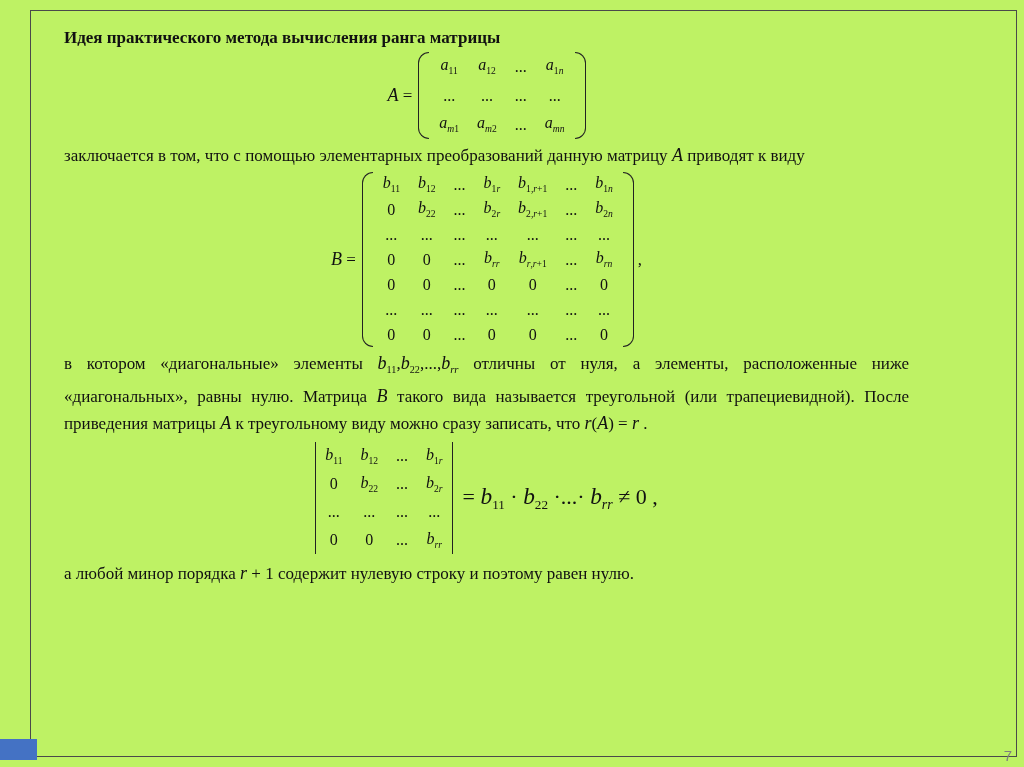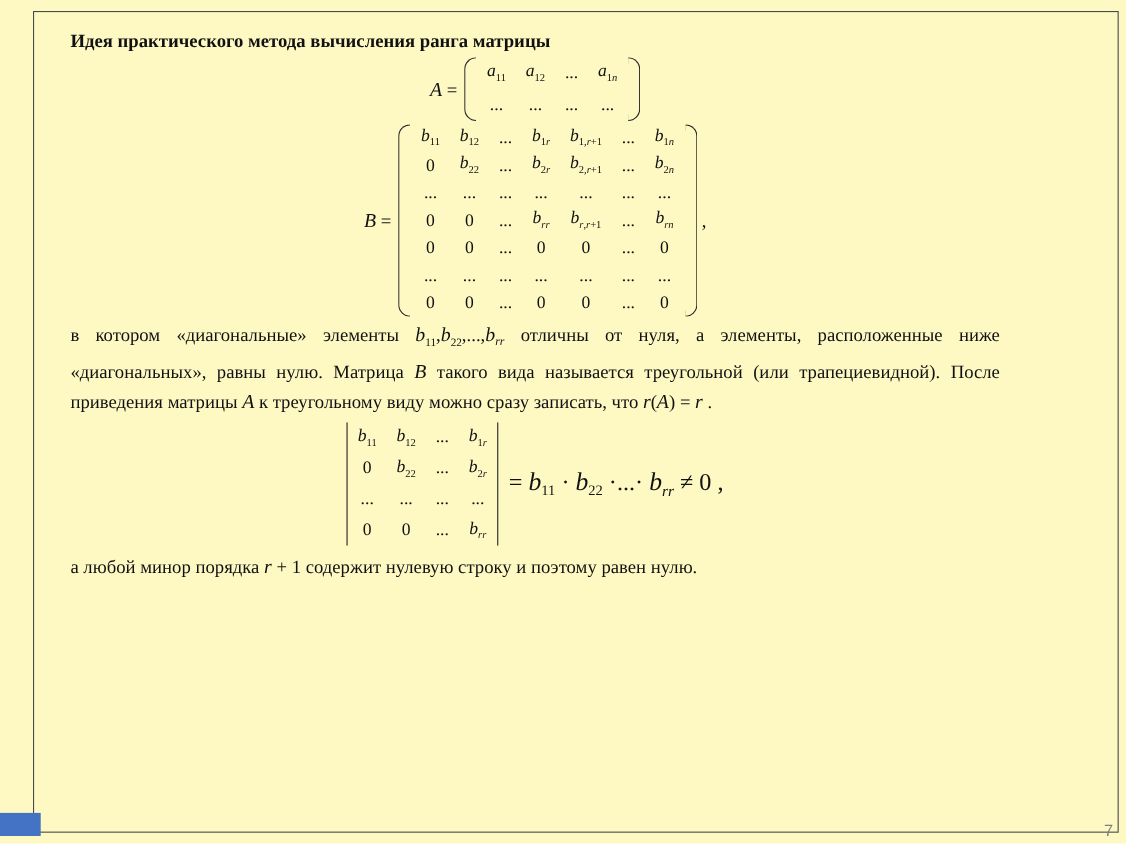--- a/index.html
+++ b/index.html
@@ -2,21 +2,21 @@
 <html><head>
 <meta charset="utf-8">
 <style>
   * { box-sizing: border-box; }
   html, body { margin: 0; padding: 0; }
   body {
     width: 1024px; height: 767px; overflow: hidden;
     background: #ffffff; color: #111;
     font-family: "Liberation Serif", "DejaVu Serif", serif;
   }
-  .slide { position: relative; width: 1024px; height: 767px; background: #fef9c3; }
+  .slide { position: relative; width: 1024px; height: 767px; background: #bef264; }
   .slide-border {
     position: absolute; left: 30px; top: 10px; right: 7px; bottom: 10px;
     border: 1px solid #4a4a4a; pointer-events: none;
   }
   .accent-bar { position: absolute; left: 0; bottom: 7px; width: 37px; height: 21px; }
   .content { position: absolute; left: 64px; top: 28px; width: 845px; }
   .title { font-size: 17px; font-weight: bold; margin: 0 0 2px 0; }
   .para { font-size: 17px; line-height: 26px; text-align: justify; margin: 0; }
   .para i, .det-rhs i, .mlabel i, .after-comma i { font-size: 1.06em; }
   .indent { text-indent: 62px; }
@@ -66,25 +66,32 @@
               <td><i>a</i><sub>12</sub></td>
               <td>...</td>
               <td><i>a</i><sub>1<i>n</i></sub></td>
             </tr>
             <tr>
               <td>...</td>
               <td>...</td>
               <td>...</td>
               <td>...</td>
             </tr>
+            <tr>
+              <td><i>a</i><sub><i>m</i>1</sub></td>
+              <td><i>a</i><sub><i>m</i>2</sub></td>
+              <td>...</td>
+              <td><i>a</i><sub><i>mn</i></sub></td>
+            </tr>
           </tbody>
         </table>
       <div class="paren right"></div>
     </div>
 
+    <p class="para">заключается в том, что с помощью элементарных преобразований данную матрицу <i>A</i> приводят к виду</p>
 
     <div class="math-row mb-b">
       <span class="mlabel"><i>B</i> =</span>
       <div class="paren left"></div>
       <table class="matrix rows-b">
           <tbody>
             <tr>
               <td><i>b</i><sub>11</sub></td>
               <td><i>b</i><sub>12</sub></td>
               <td>...</td>

